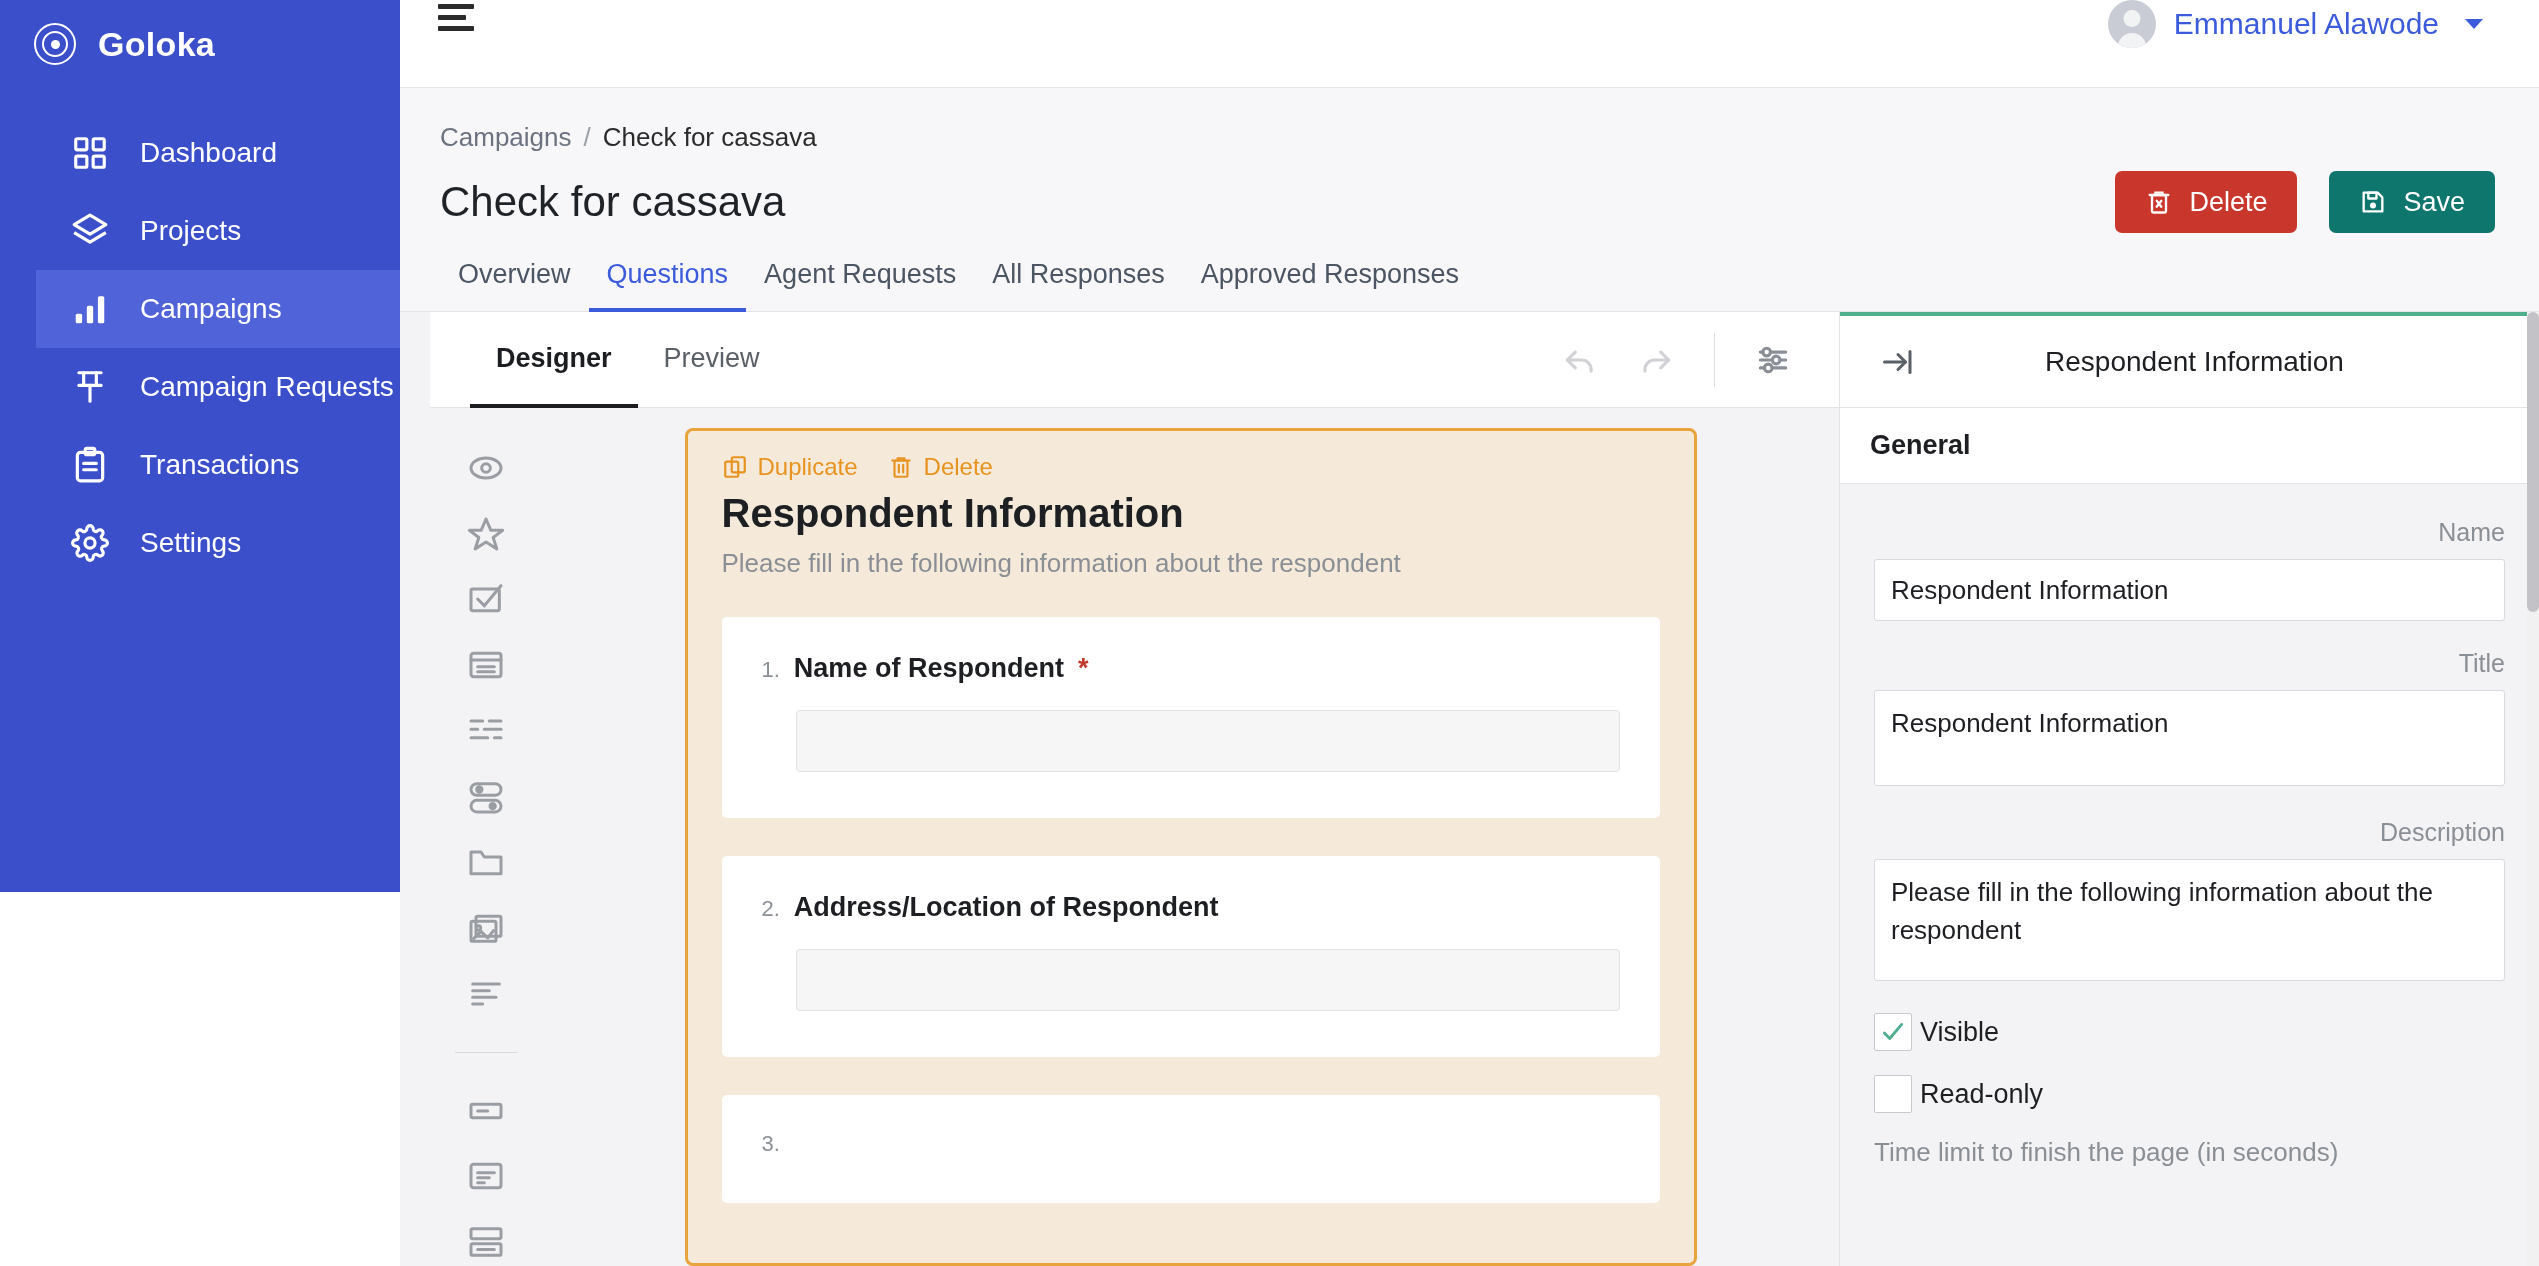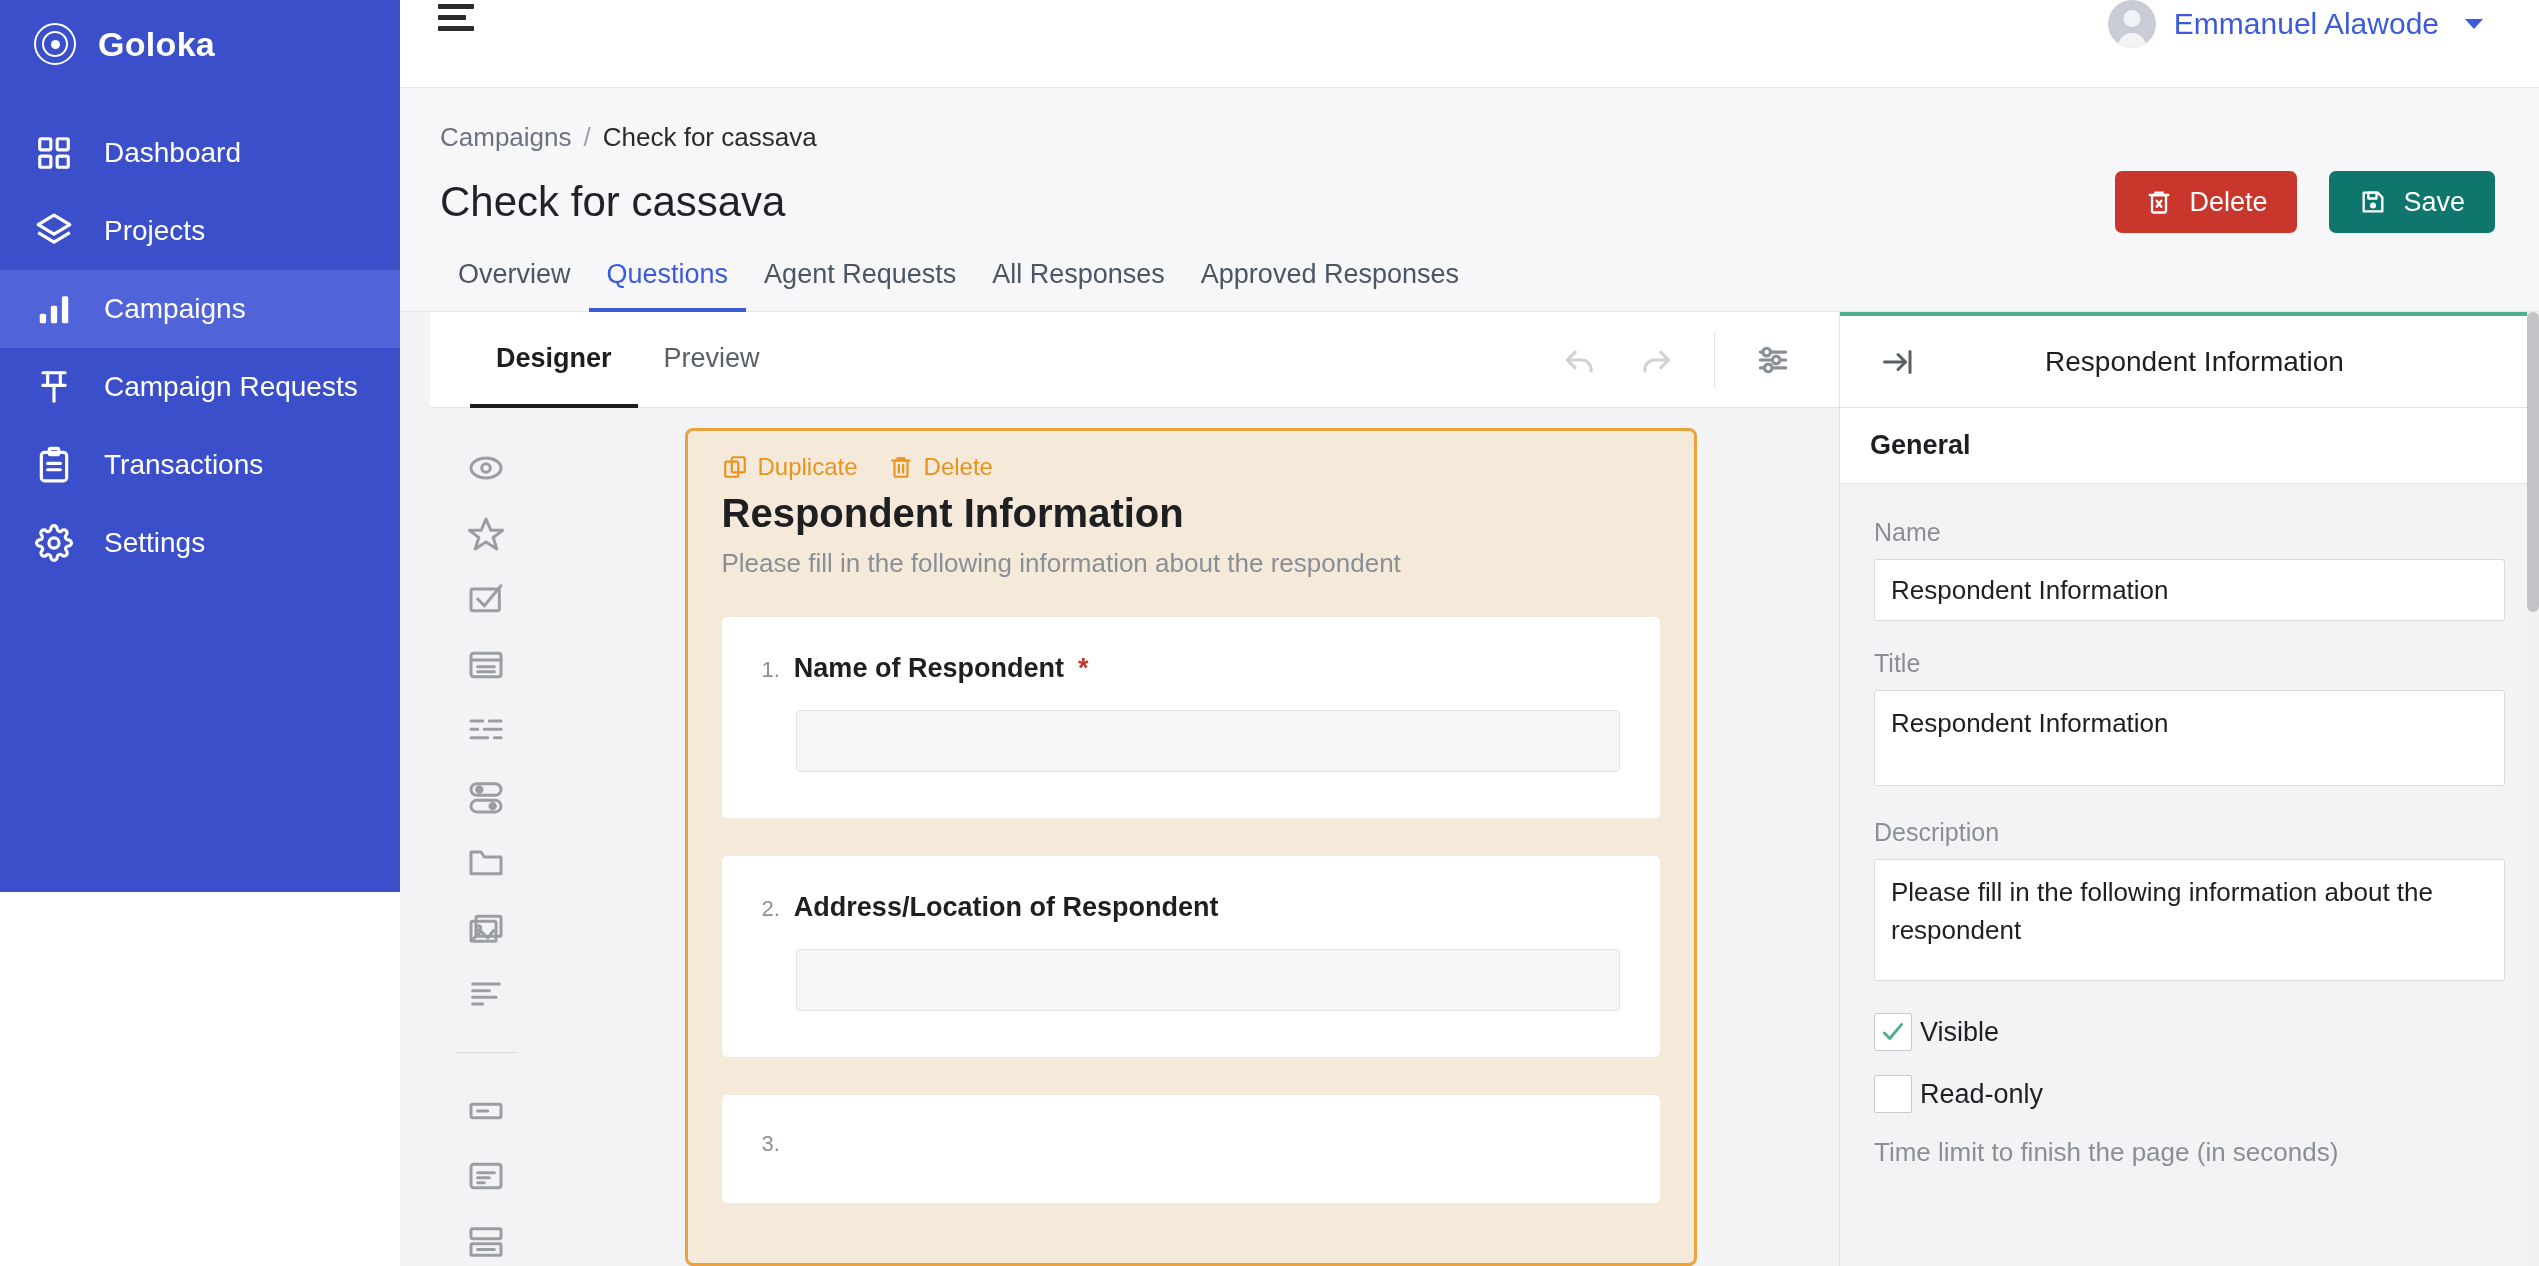--- a/index.html
+++ b/index.html
@@ -33,21 +33,21 @@
     content:""; position:absolute; width:22px; height:22px;
     border-radius:50%; border:2px solid #fff;
   }
   .brand-mark::after{
     content:""; position:absolute; width:9px; height:9px;
     border-radius:50%; background:#fff;
   }
   .brand-name{
     color:#fff; font-size:34px; font-weight:700; letter-spacing:.3px;
   }
-  .nav{ margin-top:26px; display:flex; flex-direction:column; }
+  .nav{ margin-top:26px; display:flex; flex-direction:column;margin-left:36px; }
   .nav-item{
     display:flex; align-items:center; gap:30px;
     height:78px; padding-left:34px;
     color:#ffffff; font-size:28px;
     cursor:pointer;
   }
   .nav-item.active{ background:#5163d8; }
   .nav-icon{
     width:40px; height:40px; flex:none;
     display:flex; align-items:center; justify-content:center;
@@ -214,21 +214,21 @@
   .props-collapse{ width:56px; height:56px; display:flex; align-items:center; justify-content:center; cursor:pointer; }
   .props-collapse svg{ width:36px; height:36px; display:block; }
   .props-title{ flex:1; text-align:center; font-size:28px; color:#1d1f22; padding-right:46px; }
   .props-section{
     background:#ffffff; border-bottom:1px solid #e4e4e8;
     padding:22px 30px; font-size:27px; font-weight:700; color:#1d1f22;
     flex:none;
   }
   .props-body{ padding:34px 34px 0 34px; overflow:hidden; flex:1; }
   .field{ margin-bottom:28px; }
-  .field-label{ font-size:25px; color:#8a8f96; margin-bottom:12px; }
+  .field-label{ font-size:25px; color:#8a8f96; margin-bottom:12px;text-align:right; }
   .field-input{
     width:100%; background:#ffffff; border:1px solid #d9d9de; border-radius:3px;
     padding:14px 16px; font-size:26px; color:#1d1f22;
     font-family:inherit; min-height:62px;
   }
   .field-textarea{
     width:100%; background:#ffffff; border:1px solid #d9d9de; border-radius:3px;
     padding:14px 16px; font-size:26px; color:#1d1f22;
     font-family:inherit; resize:none; line-height:1.45;
     position:relative;

